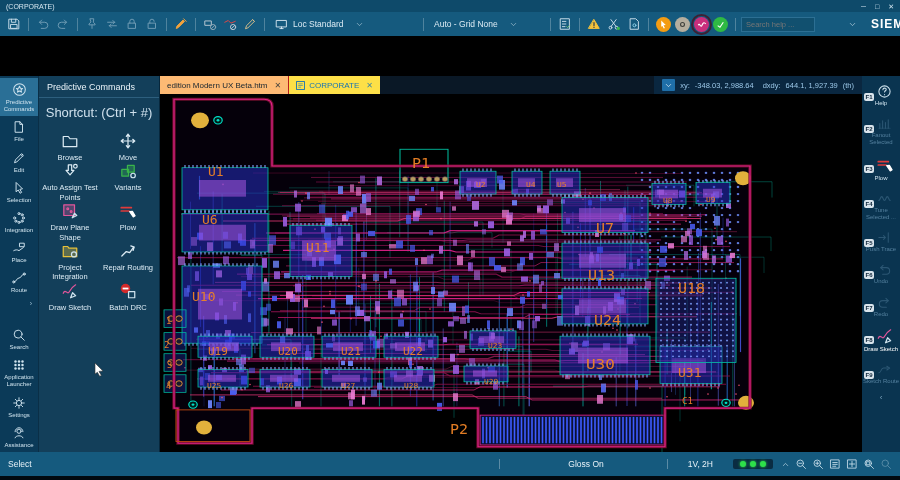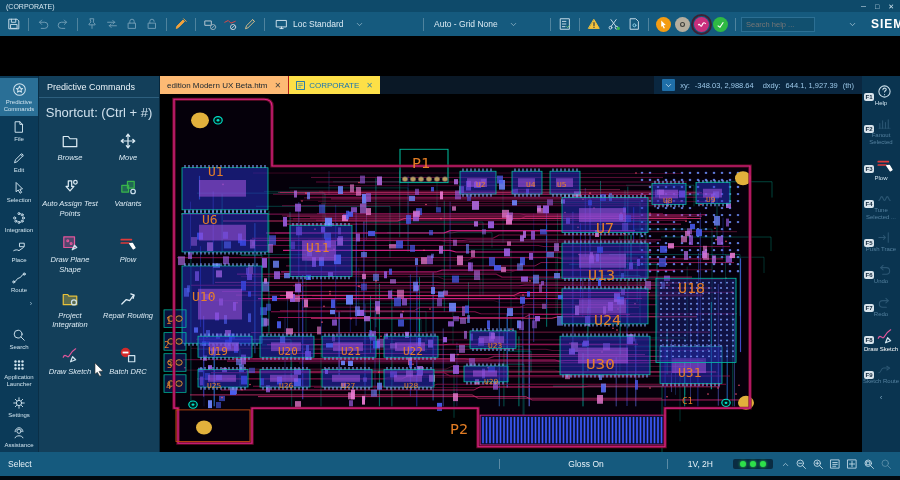--- a/index.html
+++ b/index.html
@@ -34,21 +34,21 @@
   .rail-item{display:flex;flex-direction:column;align-items:center;gap:2px;
              padding:4px 1px 3px;color:#cfe3ee;font-size:6px;text-align:center;line-height:1.2;cursor:default;}
   .rail-item.selected{background:#2a6f96;}
   .rail-chev{color:#9fc2d6;font-size:7px;text-align:right;padding:2px 6px 2px 0;}
   .rail-spacer{flex:1;}
   
   .pc-panel{width:122px;background:#133f5a;border-left:1px solid #0a2f47;border-right:1px solid #07273c;
             display:flex;flex-direction:column;flex:0 0 auto;position:relative;}
   .pc-header{font-size:9px;color:#eaf3f9;padding:6px 8px 5px;border-bottom:1px solid #2d5f7e;}
   .pc-shortcut{font-size:13px;color:#cfe0ec;text-align:center;padding:7px 0 2px;}
-  .pc-grid{display:grid;grid-template-columns:1fr 1fr;row-gap:16px;padding:10px 2px;justify-items:center;font-style:italic;}
+  .pc-grid{display:grid;grid-template-columns:1fr 1fr;row-gap:0;padding:10px 2px;justify-items:center;}
   .pc-cmd{display:flex;flex-direction:column;align-items:center;gap:3px;font-size:7.5px;
           color:#dcebf4;text-align:center;width:57px;line-height:1.25;cursor:default;}
   .mouse-cursor{position:absolute;left:55px;top:286px;pointer-events:none;}
   
   .canvas-area{flex:1;display:flex;flex-direction:column;min-width:0;background:#000;}
   .tabbar{height:18px;background:#0a1826;display:flex;align-items:stretch;flex:0 0 auto;}
   .tab{display:flex;align-items:center;gap:4px;padding:0 7px;font-size:8px;cursor:default;}
   .tab.inactive{background:#fdba74;color:#16242f;border-right:1px solid #b91c1c;}
   .tab.active{background:#fde047;color:#1673b4;}
   .tab .close{font-size:8px;opacity:.8;margin-left:3px;}

